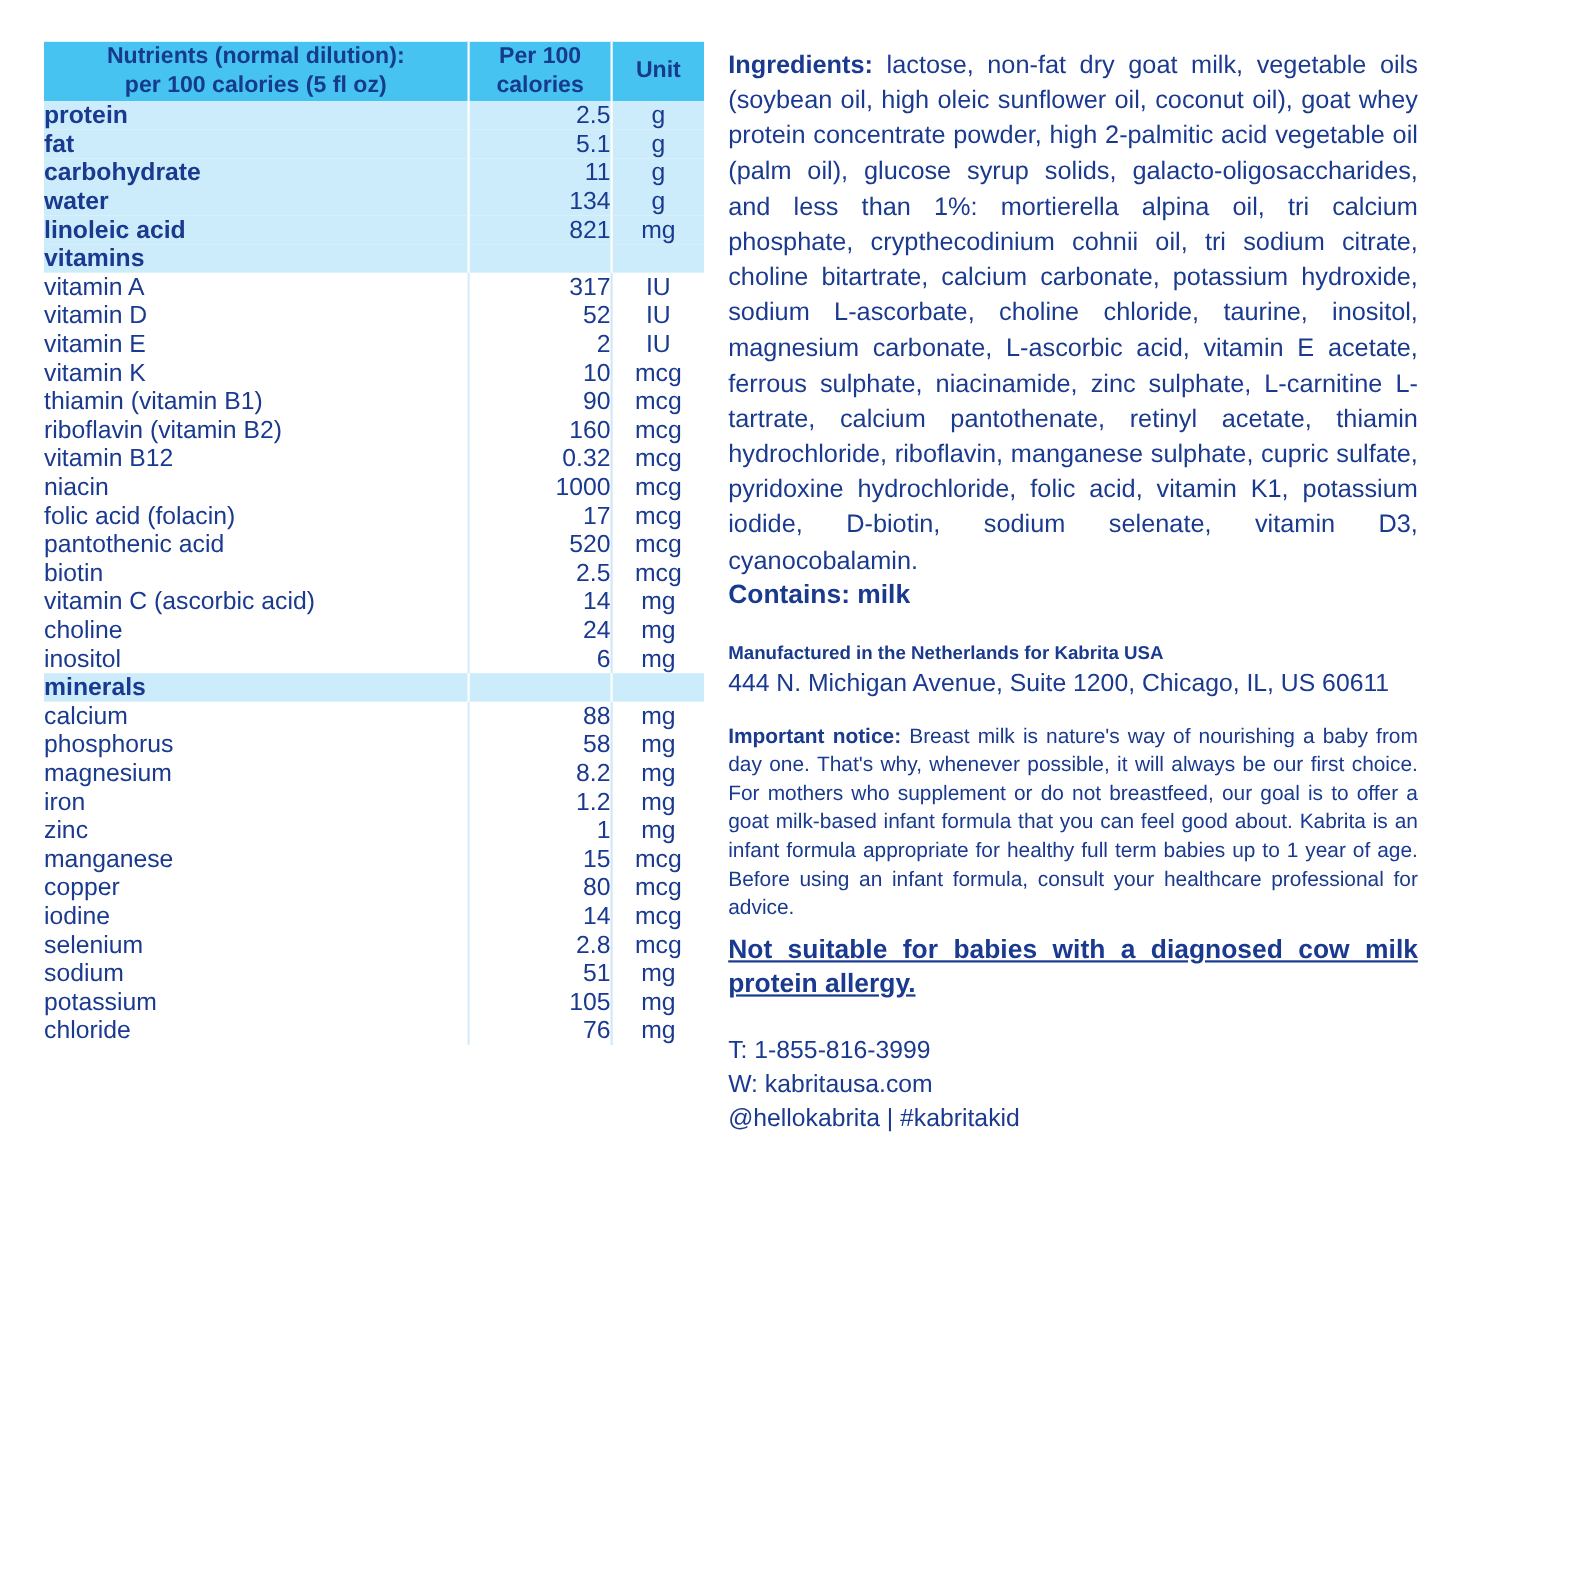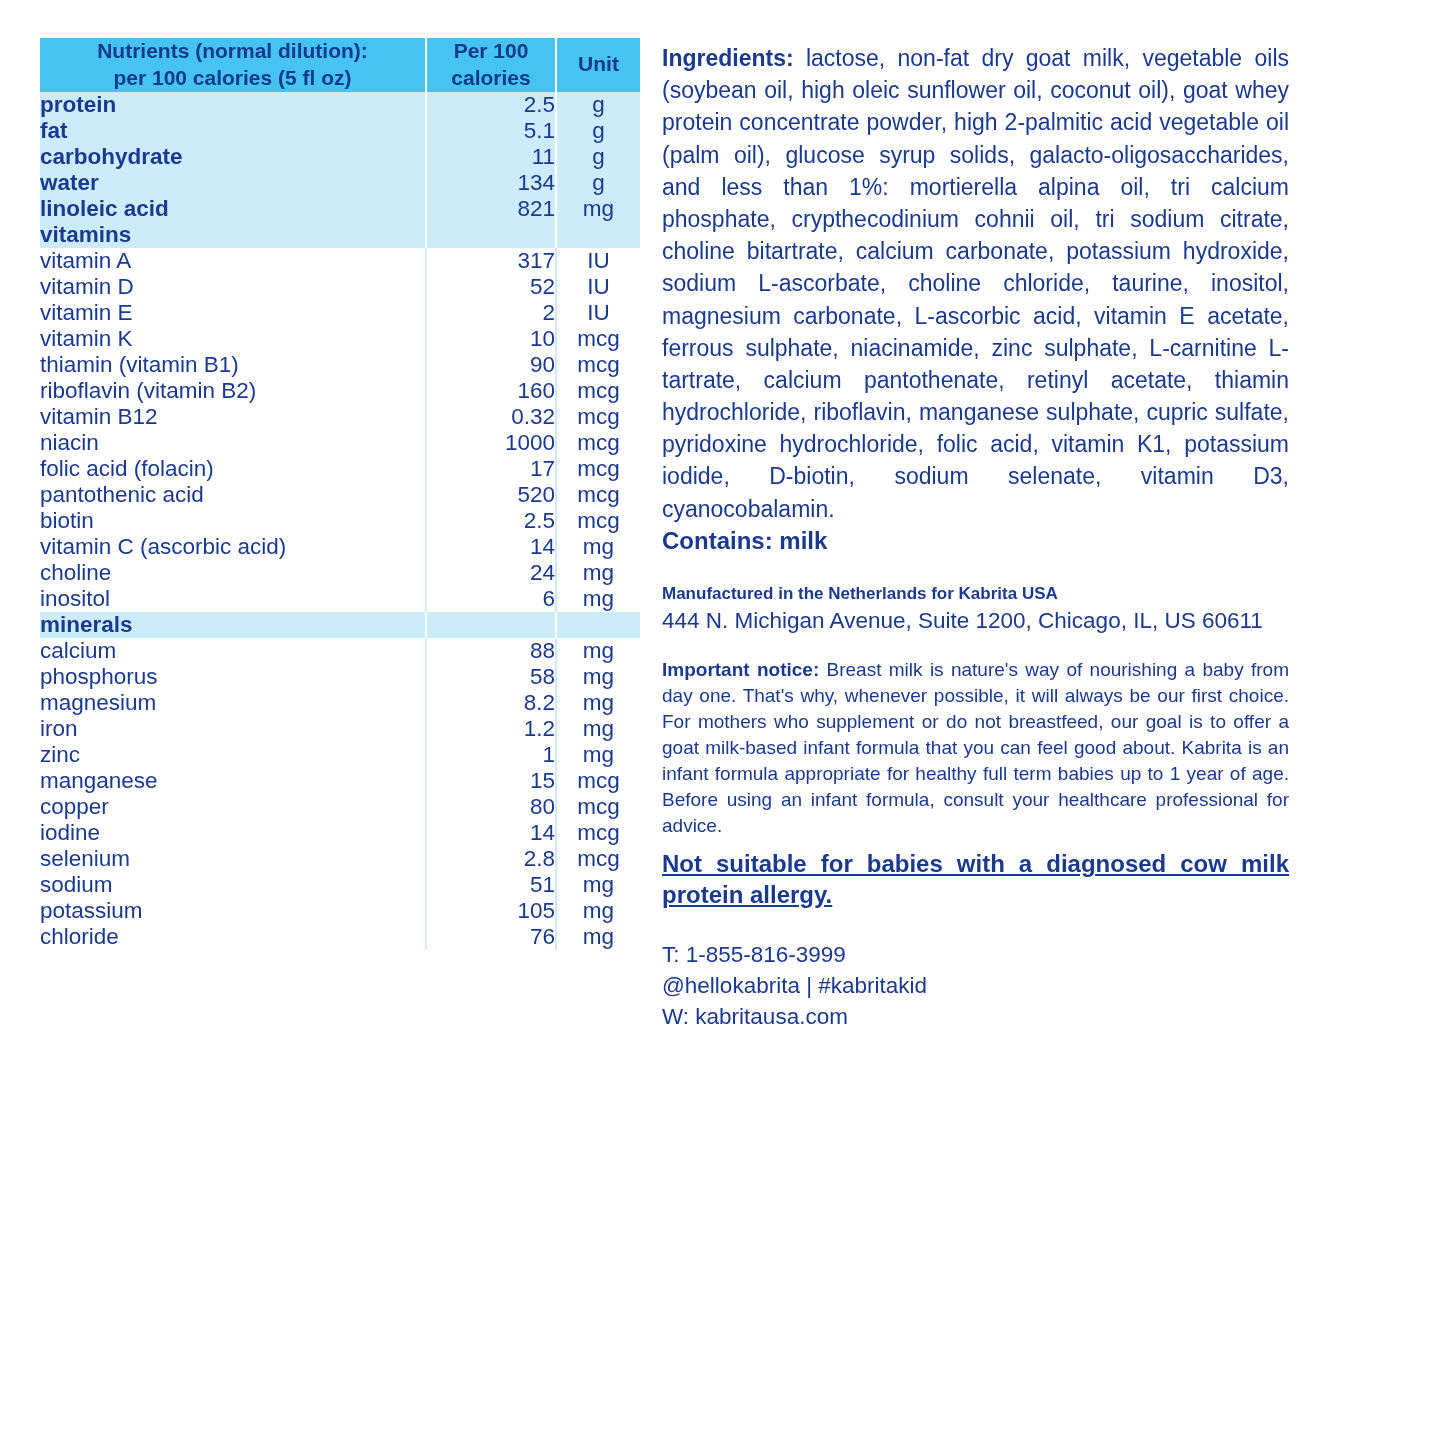--- a/index.html
+++ b/index.html
@@ -335,18 +335,18 @@
     <p class="contains">Contains: milk</p>
 
     <p class="mfg-title">Manufactured in the Netherlands for Kabrita USA</p>
     <p class="mfg-addr">444 N. Michigan Avenue, Suite 1200, Chicago, IL, US 60611</p>
 
     <p class="notice"><b>Important notice:</b><span> Breast milk is nature's way of nourishing a baby from day one. That's why, whenever possible, it will always be our first choice. For mothers who supplement or do not breastfeed, our goal is to offer a goat milk-based infant formula that you can feel good about. Kabrita is an infant formula appropriate for healthy full term babies up to 1 year of age. Before using an infant formula, consult your healthcare professional for advice.</span></p>
     <p class="not-suitable">Not suitable for babies with a diagnosed cow milk protein allergy.</p>
 
     <div class="contact">
       <div>T: 1-855-816-3999</div>
+      <div>W: kabritausa.com</div>
       <div>@hellokabrita  |  #kabritakid</div>
-      <div>W: kabritausa.com</div>
     </div>
   </div>
 
 </div>
 
 </body></html>

